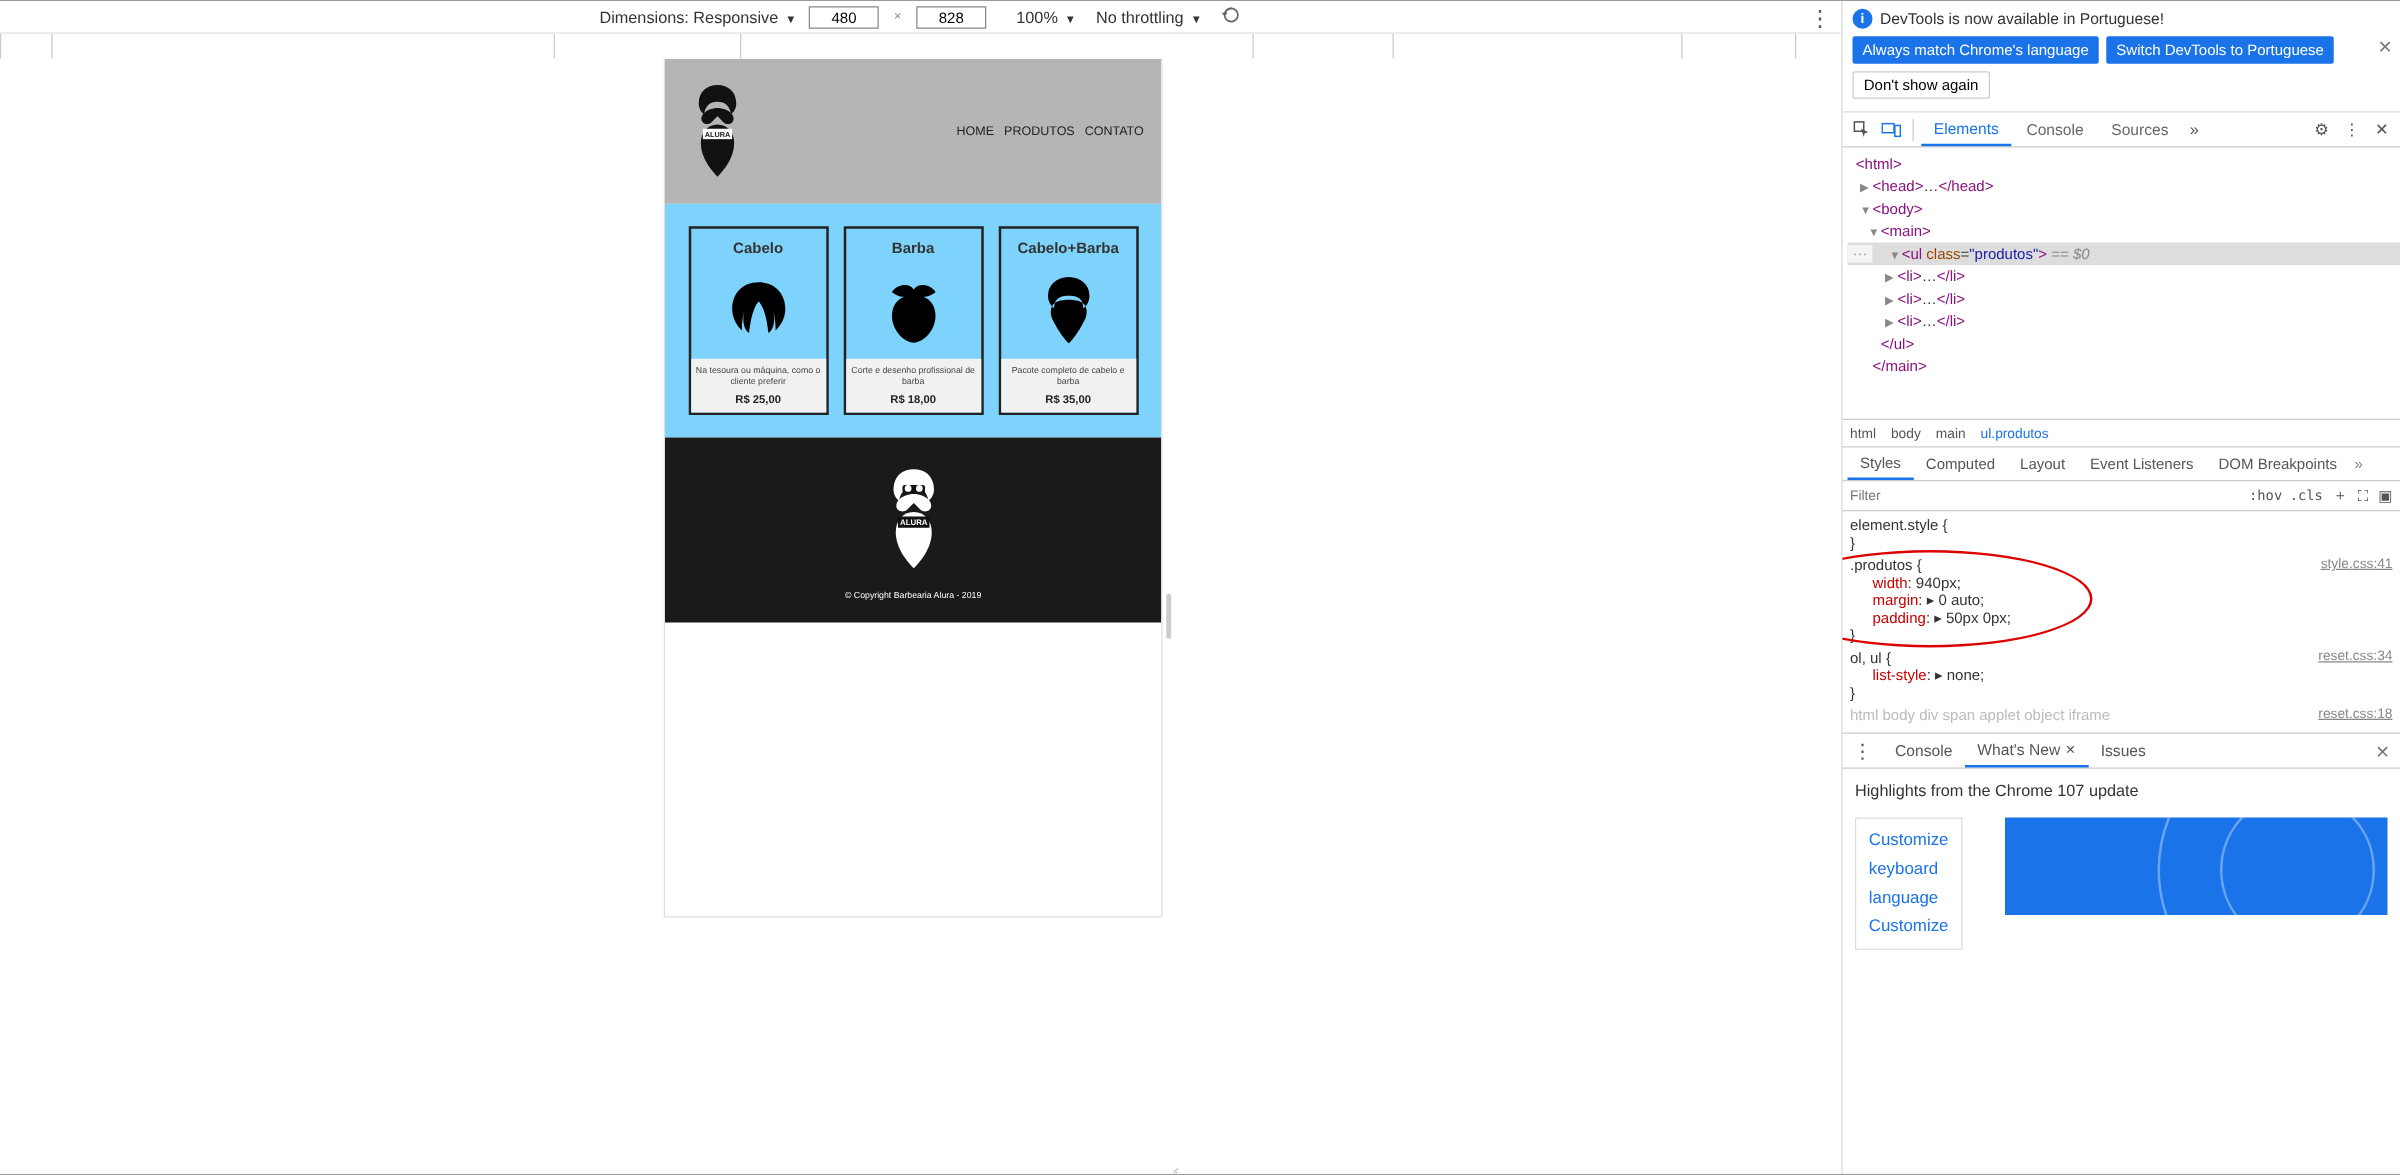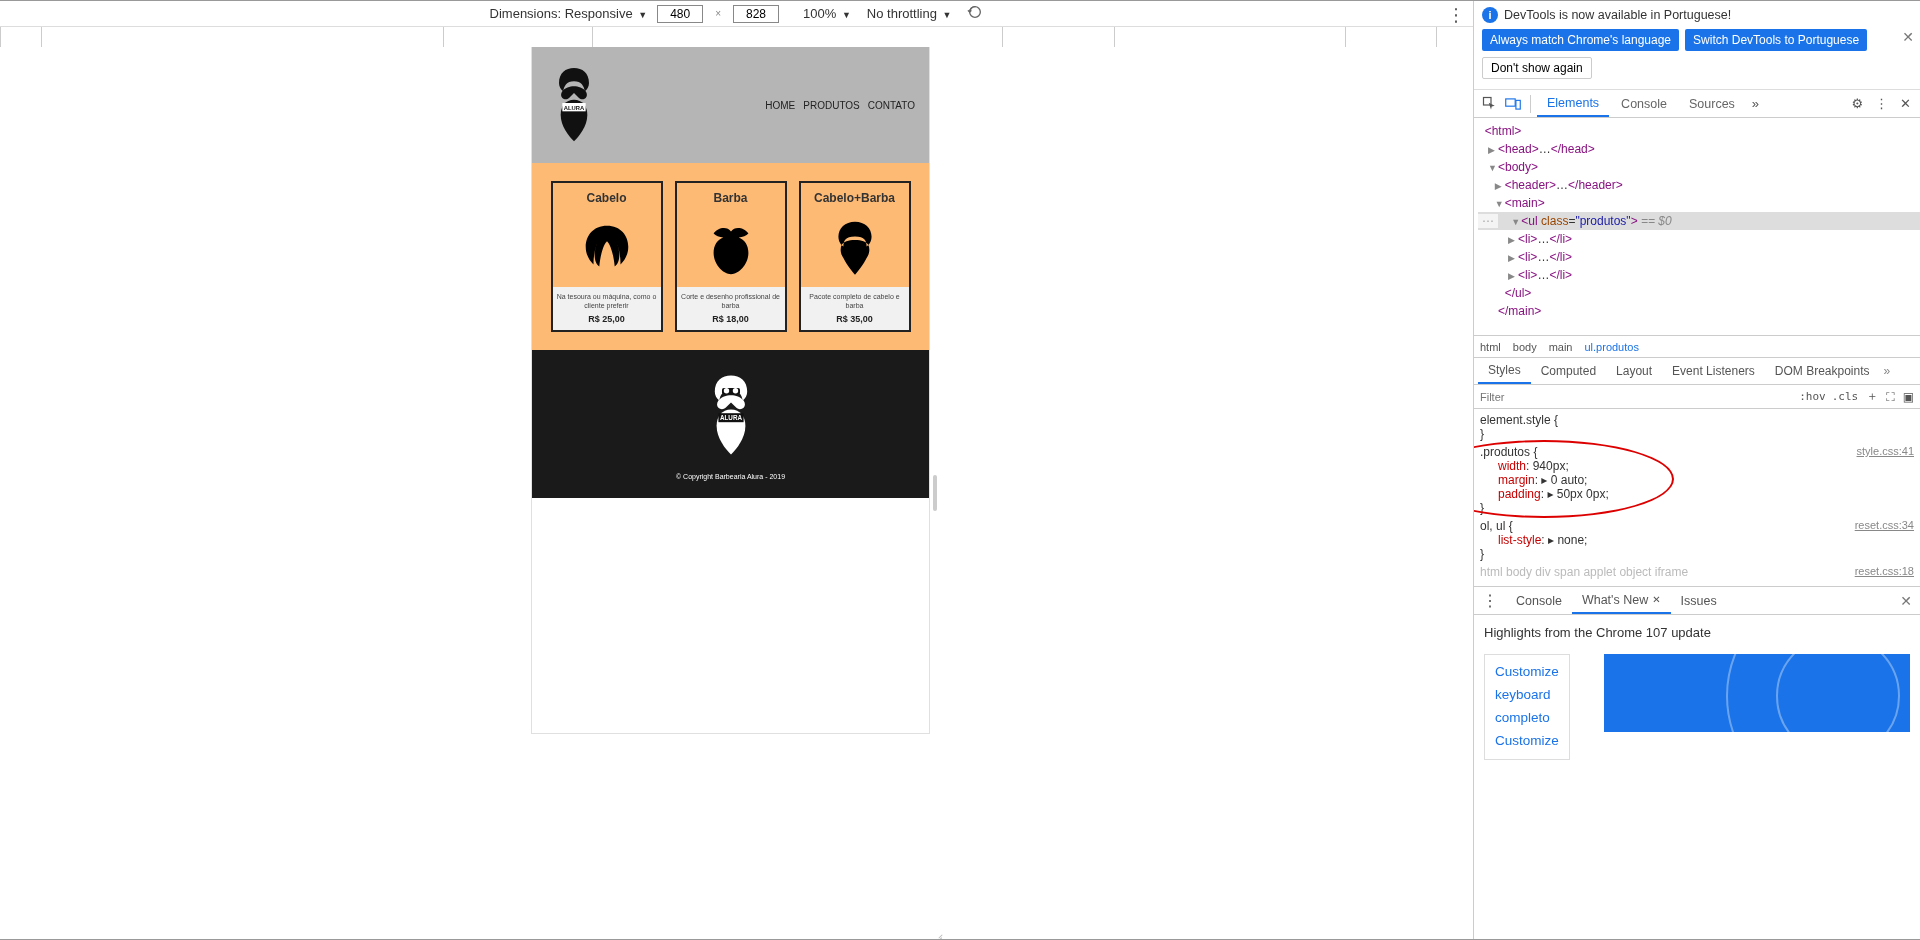--- a/index.html
+++ b/index.html
@@ -4,21 +4,21 @@
 <style>
 * { margin: 0; padding: 0; box-sizing: border-box; font-family: -apple-system, BlinkMacSystemFont, "Segoe UI", Arial, sans-serif; }
 body { background: #fff; color: #333; font-size: 12px; overflow: hidden; }
 
 .root { display: flex; width: 1920px; height: 940px; border-top: 1px solid #999; border-bottom: 1px solid #999; }
 
 
 .device-pane { flex: 1; display: flex; flex-direction: column; background: #fff; position: relative; }
 .device-toolbar { height: 26px; display: flex; align-items: center; justify-content: center; gap: 10px; font-size: 13px; color: #333; border-bottom: 1px solid #ddd; background: #fff; }
 .device-toolbar .dropdown-arrow { font-size: 9px; margin-left: 2px; }
-.device-toolbar .size-input { width: 46px; height: 18px; text-align: center; border: 1px solid #888; font-size: 12px; }
+.device-toolbar .size-input { width: 56px; height: 18px; text-align: center; border: 1px solid #888; font-size: 12px; }
 .device-toolbar .sep-x { margin: 0 2px; font-size: 10px; color: #888; }
 .device-toolbar .zoom { margin-left: 14px; }
 .device-toolbar .throttle { margin-left: 6px; }
 .device-toolbar .rotate-icon svg { width: 16px; height: 16px; color: #666; margin-left: 6px; }
 .device-toolbar .kebab { position: absolute; right: 8px; top: 3px; font-size: 18px; color: #555; }
 
 .device-ruler-h { height: 20px; background: #fff; display:flex; }
 .device-ruler-h .tick { border-left:1px solid #ccc; height:20px; }
 
 .device-area { flex: 1; background: #fff; display: flex; justify-content: center; overflow: hidden; position: relative; }
@@ -27,21 +27,21 @@
 .drag-handle-r { width:12px; display:flex; align-items:center; justify-content:center; }
 .drag-handle-r .bar { width:4px; height:36px; background:#ccc; border-radius:2px; }
 .drag-handle-corner { position:absolute; right:-4px; bottom:-4px; width:14px; height:14px; }
 .drag-handle-corner::before { content:""; position:absolute; right:2px; bottom:2px; width:8px; height:1px; background:#bbb; transform:rotate(-45deg); }
 .drag-handle-corner::after { content:""; position:absolute; right:2px; bottom:6px; width:5px; height:1px; background:#bbb; transform:rotate(-45deg); }
 
 .phone header { height: 116px; background: #b5b5b5; display: flex; align-items: center; justify-content: space-between; padding: 0 14px; }
 .logo-box { width: 56px; height: 100px; display:flex; align-items:center; justify-content:center; }
 .logo-box svg { width:50px; }
 .nav { display: flex; gap: 8px; font-size: 10px; color: #222; font-weight: 500; }
-.products { background: #fdba74; padding: 18px 10px; display: flex; gap: 12px; justify-content: center; }
+.products { background: #7dd3fc; padding: 18px 10px; display: flex; gap: 12px; justify-content: center; }
 .card { width: 112px; border: 2px solid #222; text-align: center; display:flex; flex-direction:column; }
 .card h3 { font-size: 12px; font-weight: 600; margin: 8px 0 6px; }
 .card .art { height: 76px; display:flex; align-items:center; justify-content:center; }
 .card .art svg { width: 58px; height: 58px; }
 .card .desc-area { background:#f1f1f1; padding:6px 4px; }
 .card p { font-size: 7px; color: #444; line-height: 1.25; }
 .card .price { font-size: 9px; font-weight: 600; color:#222; margin-top: 3px; }
 .phone footer { background: #1a1a1a; color: #fff; text-align: center; padding: 20px 0 18px; }
 .footer-logo svg { width: 54px; }
 .phone footer .cpr { font-size: 7px; margin-top: 10px; }
@@ -265,21 +265,20 @@
       <span class="grow"></span>
       <span class="rt-icon">⚙</span>
       <span class="rt-icon">⋮</span>
       <span class="rt-icon">✕</span>
     </div>
 
     <div class="dom-tree">
       <div class="ln">  <span class="tag">&lt;html&gt;</span></div>
       <div class="ln">   <span class="tri">▶</span><span class="tag">&lt;head&gt;</span>…<span class="tag">&lt;/head&gt;</span></div>
       <div class="ln">   <span class="tri">▼</span><span class="tag">&lt;body&gt;</span></div>
-      <div class="ln">     <span class="tri">▶</span><span class="tag">&lt;header&gt;</span>…<span class="tag">&lt;/header&gt;</span></div>
       <div class="ln">     <span class="tri">▼</span><span class="tag">&lt;main&gt;</span></div>
       <div class="ln selected"><span class="annotation-dots">⋯</span>    <span class="tri">▼</span><span class="tag">&lt;ul</span> <span class="attr">class</span>=<span class="val">"produtos"</span><span class="tag">&gt;</span> <span class="eq0">== $0</span></div>
       <div class="ln">         <span class="tri">▶</span><span class="tag">&lt;li&gt;</span>…<span class="tag">&lt;/li&gt;</span></div>
       <div class="ln">         <span class="tri">▶</span><span class="tag">&lt;li&gt;</span>…<span class="tag">&lt;/li&gt;</span></div>
       <div class="ln">         <span class="tri">▶</span><span class="tag">&lt;li&gt;</span>…<span class="tag">&lt;/li&gt;</span></div>
       <div class="ln">        <span class="tag">&lt;/ul&gt;</span></div>
       <div class="ln">      <span class="tag">&lt;/main&gt;</span></div>
 
     </div>
 
@@ -344,20 +343,20 @@
       <span class="dtab">Issues</span>
       <span class="close">✕</span>
     </div>
 
     <div class="drawer-body">
       <div class="hl-title">Highlights from the Chrome 107 update</div>
       <div class="drawer-cards">
         <div class="wn-card1">
           <div>Customize</div>
           <div>keyboard</div>
-          <div>completo</div>
+          <div>language</div>
           <div>Customize</div>
         </div>
         <div class="wn-card2"></div>
       </div>
     </div>
   </div>
 </div>
 
 </body></html>

